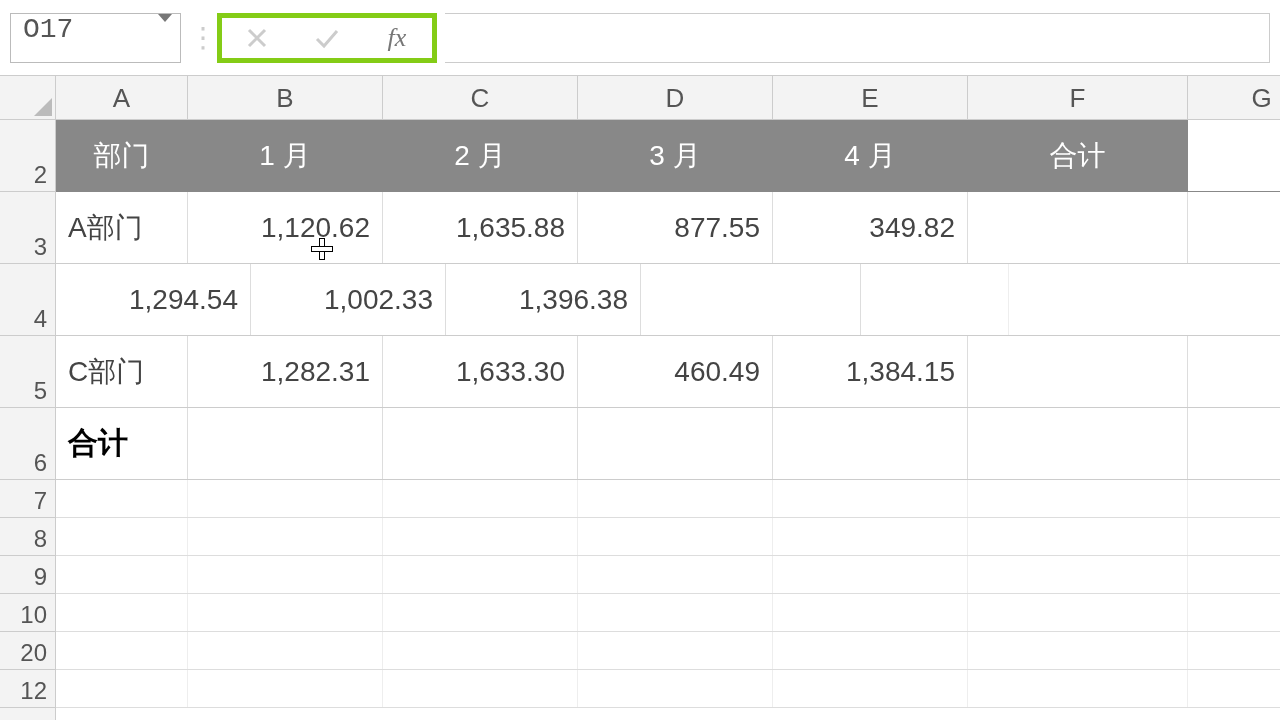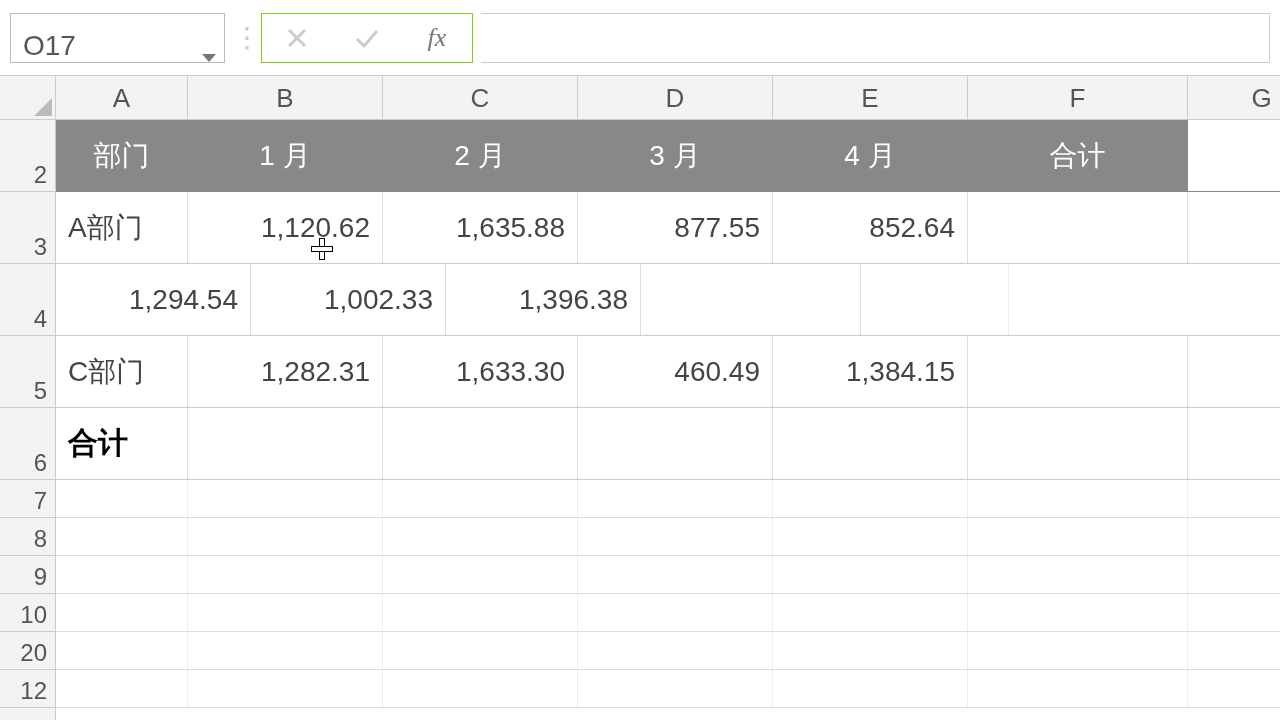--- a/index.html
+++ b/index.html
@@ -12,49 +12,50 @@
     }
     .formula-bar {
       height: 76px;
       border-bottom: 1px solid #ccc;
       display: flex;
       align-items: center;
       padding: 14px 10px;
       gap: 8px;
     }
     .name-box {
-      width: 215px;
+      width: 171px;
       height: 50px;
       border: 1px solid #bbb;
       display: flex;
-      align-items: flex-end;
+      align-items: flex-start;
       padding: 0 12px;
       font-size: 28px;
       color: #555;
       position: relative;
+      font-family: Liberation Mono, monospace;
     }
     .name-box-dropdown {
       position: absolute;
       right: 8px;
       width: 0; height: 0;
       border-left: 7px solid transparent;
       border-right: 7px solid transparent;
       border-top: 8px solid #777;
     }
     .divider-dots {
       color: #ccc;
       font-size: 28px;
       width: 20px;
       text-align: center;
       letter-spacing: -2px;
     }
     .fx-group {
       display: flex;
       align-items: center;
-      border: 1px solid #84cc16;
+      border: 5px solid #84cc16;
       height: 50px;
     }
     .fx-btn {
       width: 70px;
       height: 48px;
       display: flex;
       align-items: center;
       justify-content: center;
       font-size: 26px;
       color: #ccc;
@@ -229,21 +230,21 @@
         <div class="cell" style="width: 195px;">3 月</div>
         <div class="cell" style="width: 195px;">4 月</div>
         <div class="cell" style="width: 220px;">合计</div>
         <div class="cell" style="width: 148px; background: rgb(255, 255, 255); border-right: 1px solid rgb(238, 238, 238);"></div>
       </div>
       <div class="row data-row" style="height: 72px;">
         <div class="cell" style="width: 132px;">A部门</div>
         <div class="cell num" style="width: 195px;">1,120.62</div>
         <div class="cell num" style="width: 195px;">1,635.88</div>
         <div class="cell num" style="width: 195px;">877.55</div>
-        <div class="cell num" style="width: 195px;">852.64</div>
+        <div class="cell num" style="width: 195px;">349.82</div>
         <div class="cell" style="width: 220px;"></div>
         <div class="cell" style="width: 148px; border-right: 1px solid rgb(238, 238, 238);"></div>
       </div>
       <div class="row data-row" style="height: 72px;">
         <div class="cell num" style="width: 195px;">1,294.54</div>
         <div class="cell num" style="width: 195px;">1,002.33</div>
         <div class="cell num" style="width: 195px;">1,396.38</div>
         <div class="cell" style="width: 220px;"></div>
         <div class="cell" style="width: 148px; border-right: 1px solid rgb(238, 238, 238);"></div>
       </div>

